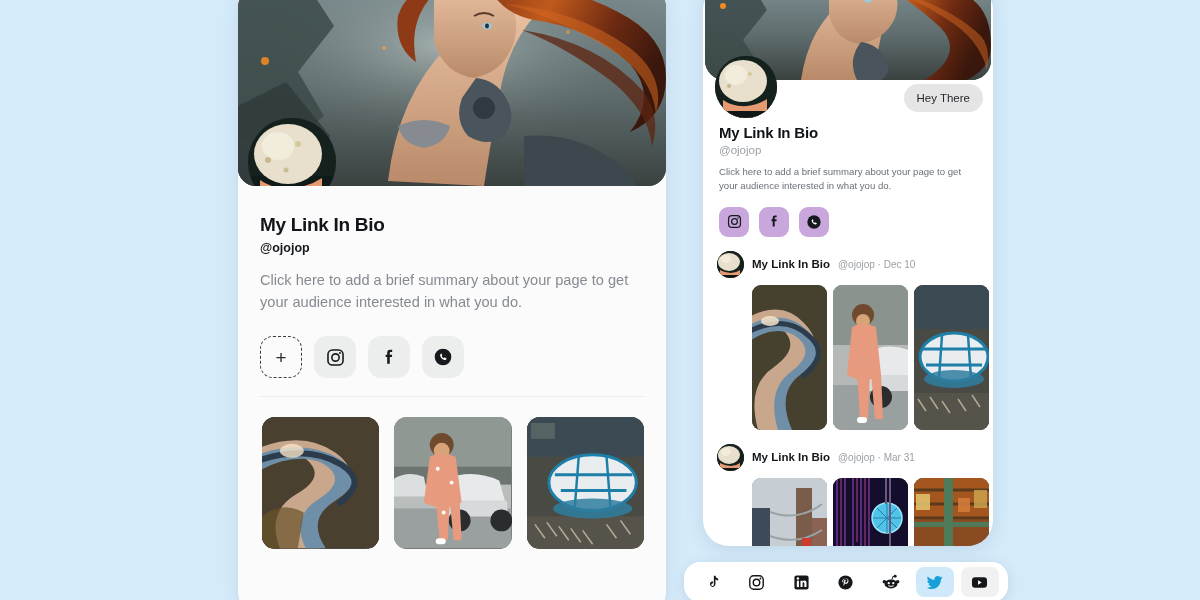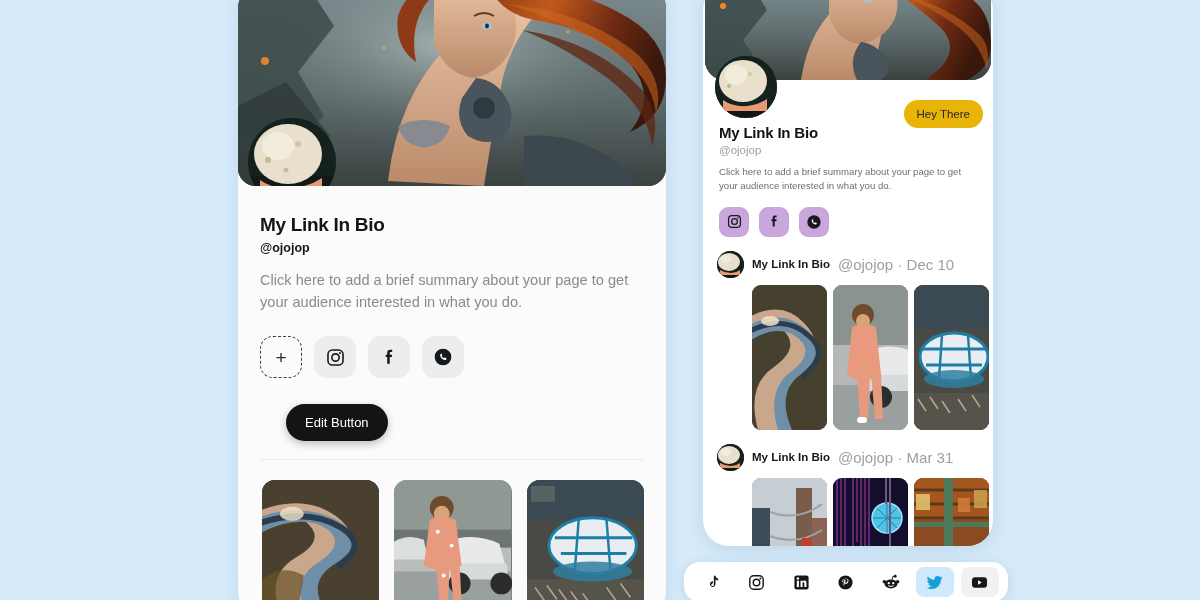--- a/index.html
+++ b/index.html
@@ -101,41 +101,41 @@
     position: relative; height: 96px; overflow: hidden;
     border-radius: 20px; margin: 0 2px;
     background: #3c4346;
   }
   .p-avatar {
     position: absolute; left: 12px; top: 72px;
     width: 62px; height: 62px; border-radius: 50%;
     overflow: hidden; background: #20302c; z-index: 5;
   }
   .hey {
-    position: absolute; right: 10px; top: 116px;
-    background: #eab308; color: #25282d;
+    position: absolute; right: 10px; top: 100px;
+    background: #e5e5e5; color: #25282d;
     font-size: 11.5px; padding: 8px 13px; border-radius: 999px;
     z-index: 5;
   }
   .p-bio { padding: 44px 16px 0 16px; }
   .p-bio h2 { font-size: 15px; font-weight: bold; color: #101317; letter-spacing: -.2px; }
   .p-handle { margin-top: 3px; font-size: 11.5px; color: #9aa0a6; }
   .p-summary { margin-top: 9px; font-size: 9.6px; line-height: 1.5; color: #6a7077; }
   .p-social { display: flex; gap: 10px; margin-top: 13px; }
   .p-sq {
     width: 30px; height: 30px; border-radius: 9px;
     background: #c9a7dd;
     display: flex; align-items: center; justify-content: center;
   }
 
   .post { padding: 14px 0 0 14px; }
   .post-head { display: flex; align-items: center; gap: 8px; }
   .post-av { width: 27px; height: 27px; border-radius: 50%; overflow: hidden; background: #20302c; position: relative; }
   .post-name { font-size: 11.5px; font-weight: bold; color: #14171a; }
-  .post-meta { font-size: 15px; color: #9aa0a6; }
+  .post-meta { font-size: 10px; color: #9aa0a6; }
   .post-imgs { display: flex; gap: 6px; margin: 7px 0 0 35px; }
   .post-imgs .pi { width: 75px; height: 145px; border-radius: 9px; overflow: hidden; position: relative; background: #666; }
 
   
   .dock {
     position: absolute;
     left: 684px; top: 562px;
     width: 324px; height: 40px;
     background: #fff; border-radius: 16px;
     display: flex; align-items: center; justify-content: space-around;
@@ -238,21 +238,20 @@
         </svg>
       </div>
       <div class="sq">
         <svg width="20" height="20" viewBox="0 0 24 24">
           <circle cx="12" cy="12" r="10" fill="#16191d"></circle>
           <path d="M9.3 7.6c.3-.1.7 0 .9.4l.8 1.5c.2.4.1.8-.2 1l-.5.4c.5 1.1 1.4 2 2.5 2.5l.4-.5c.3-.3.7-.4 1.1-.2l1.5.8c.4.2.5.6.4.9-.3.9-1.3 1.5-2.3 1.3-2.6-.5-4.8-2.7-5.3-5.3-.2-1 .4-2 1.3-2.3z" fill="#fff"></path>
         </svg>
       </div>
     </div>
 
-    <div class="edit-btn">Edit Button</div>
     <div class="divider"></div>
   </div>
 
   <div class="gallery">
     <div class="thumb">
       <svg viewBox="0 0 118 132" preserveAspectRatio="xMidYMid slice">
         <rect width="118" height="132" fill="#3a3327"></rect>
         <path d="M0 0h118v132H0z" fill="#4a4030"></path>
         <path d="M-10 34 Q40 12 74 36 Q104 58 72 78 Q38 98 58 132 L18 132 Q4 96 34 78 Q66 60 44 42 Q20 28 -10 52 Z" fill="#c8a78c"></path>
         <path d="M-10 40 Q40 20 78 42 Q108 62 74 84 Q44 102 64 132 L44 132 Q28 100 58 82 Q88 62 60 46 Q30 34 -10 58 Z" fill="#6f8fa8"></path>

